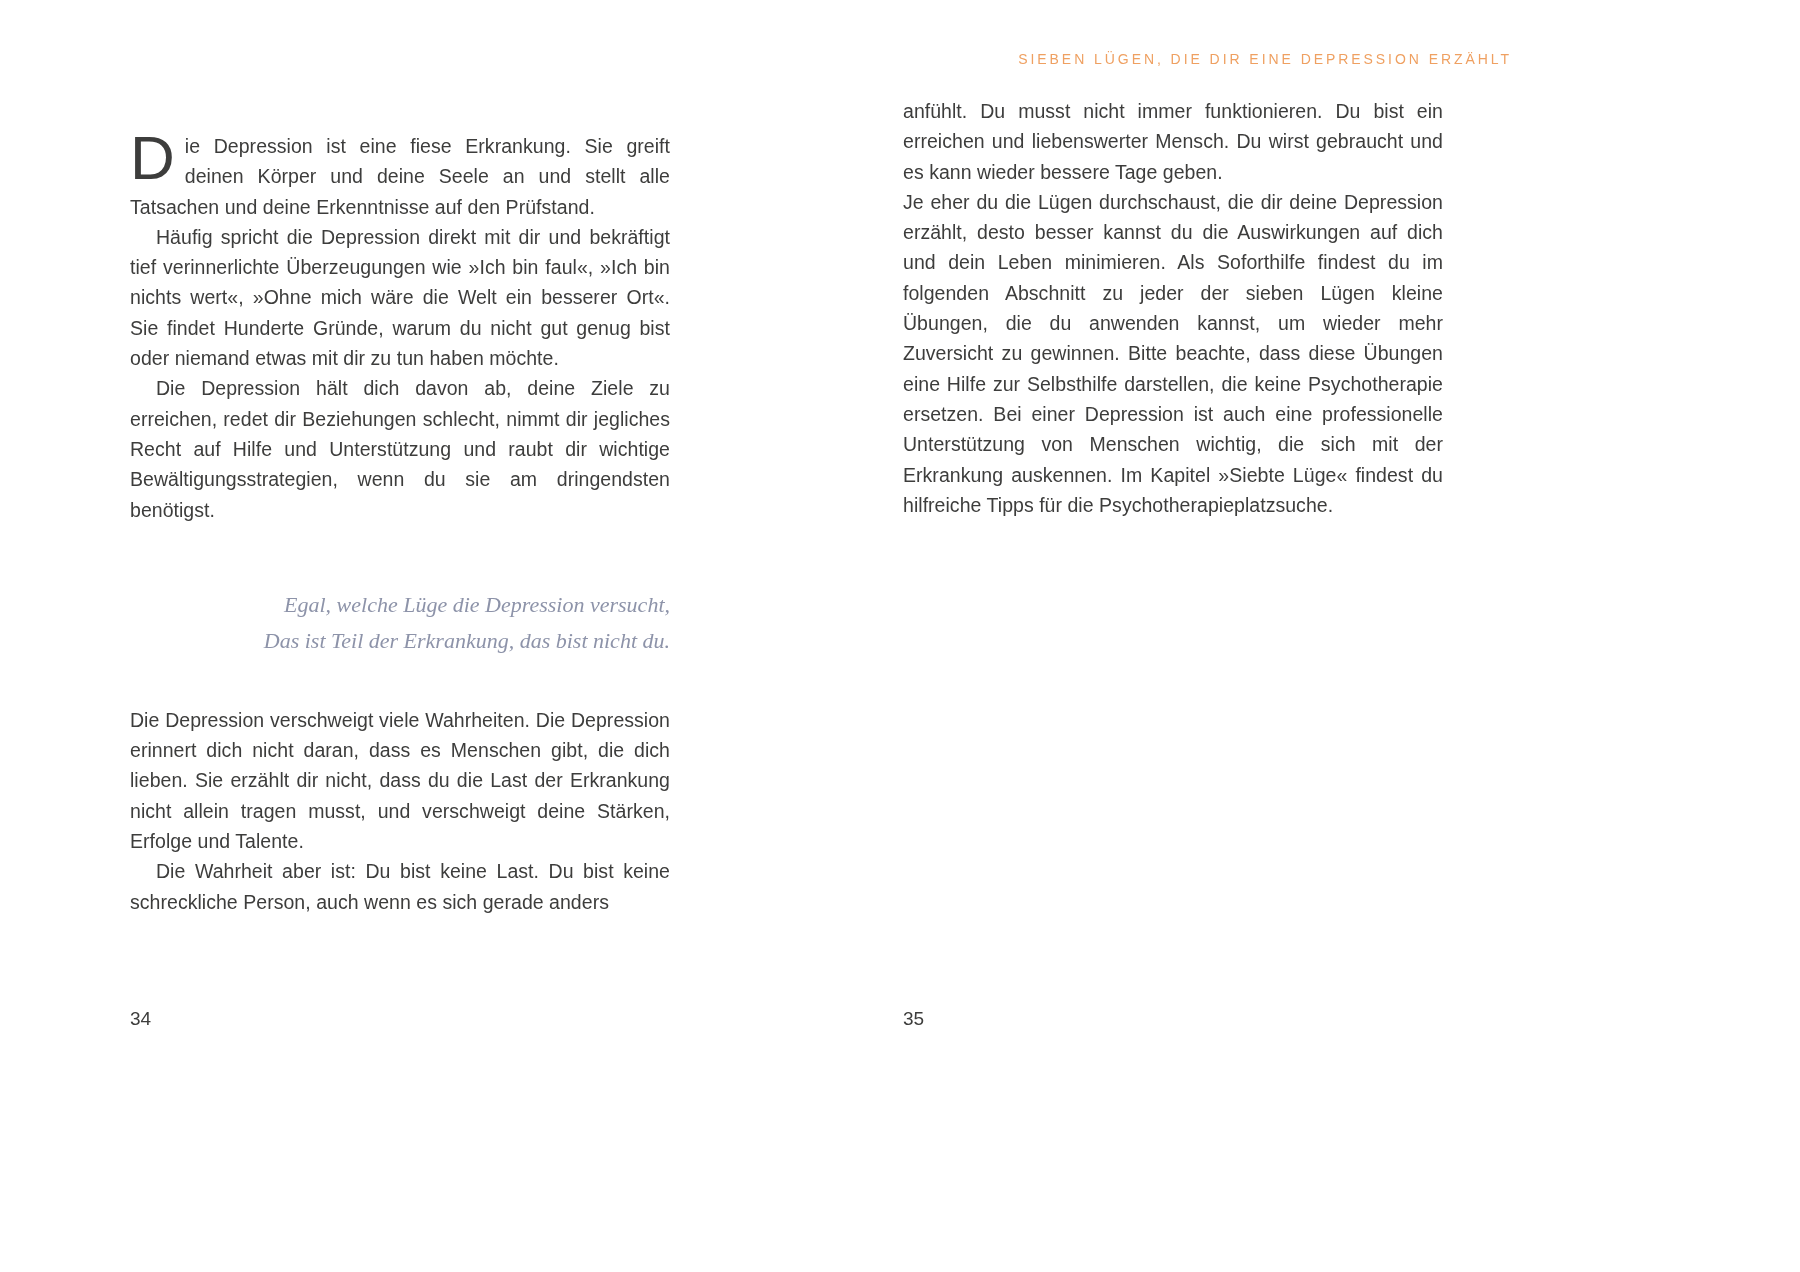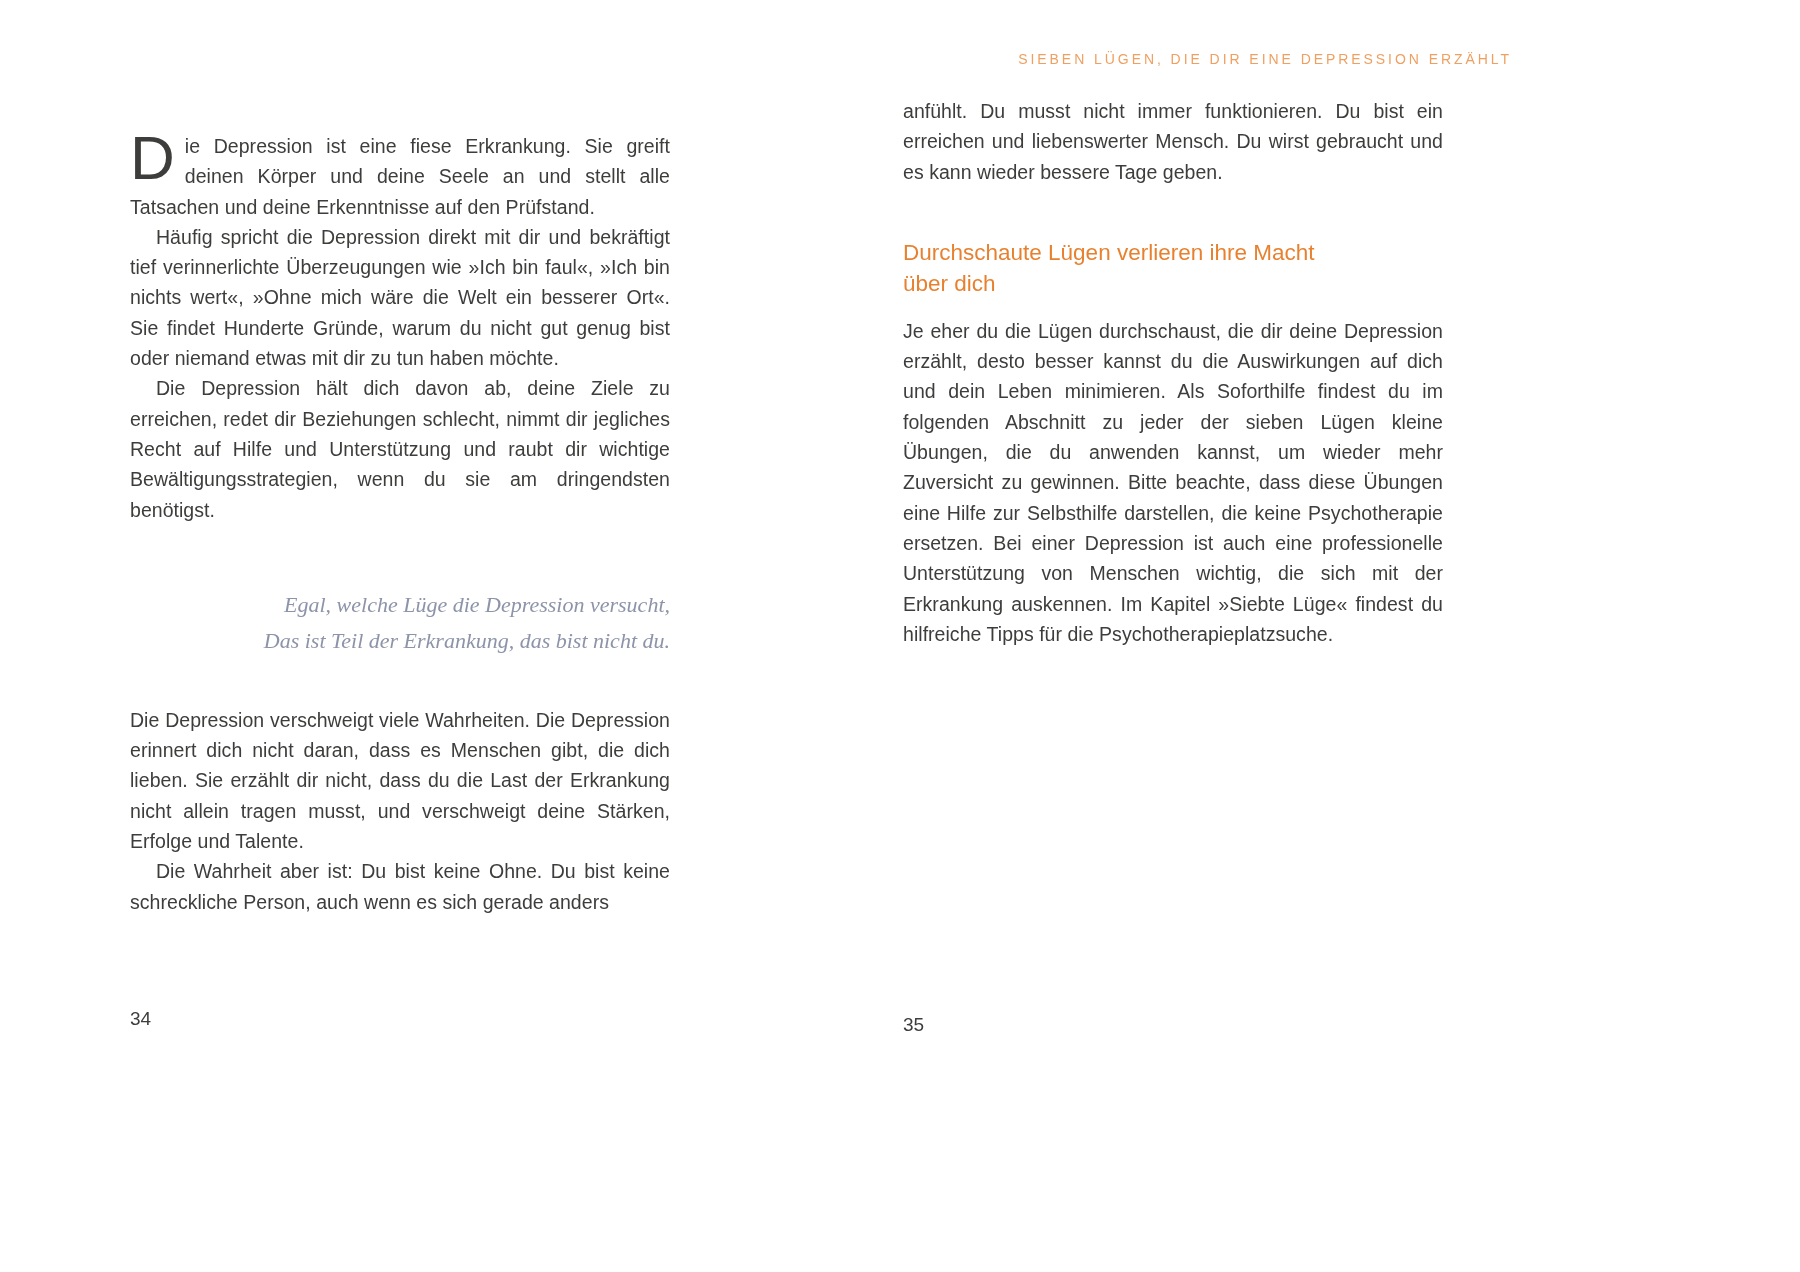--- a/index.html
+++ b/index.html
@@ -74,21 +74,21 @@
 
     .page-number {
       position: absolute;
       top: 1008px;
       width: 540px;
       text-align: left;
       font-size: 19px;
       color: var(--body-text, #3d3d3c);
     }
     .page-number-left { left: 130px; }
-    .page-number-right { left: 903px; margin-top: 6px; }
+    .page-number-right { left: 903px; }
   </style>
 </head>
 <body>
 
 <div class="spread">
 
   <div class="running-header">SIEBEN LÜGEN, DIE DIR EINE DEPRESSION ERZÄHLT</div>
 
   <section class="page page-left">
     <p class="body-para opening"><span class="dropcap">D</span><span>ie Depression ist eine fiese Erkrankung. Sie greift deinen Körper und deine Seele an und stellt alle Tatsachen und deine Erkenntnisse auf den Prüfstand.</span></p>
@@ -97,30 +97,26 @@
 
     <p class="body-para indent">Die Depression hält dich davon ab, deine Ziele zu erreichen, redet dir Beziehungen schlecht, nimmt dir jegliches Recht auf Hilfe und Unterstützung und raubt dir wichtige Bewältigungsstrategien, wenn du sie am dringendsten benötigst.</p>
 
     <div class="pull-quote">
       <span class="quote-line">Egal, welche Lüge die Depression versucht,</span>
       <span class="quote-line">Das ist Teil der Erkrankung, das bist nicht du.</span>
     </div>
 
     <p class="body-para">Die Depression verschweigt viele Wahrheiten. Die Depression erinnert dich nicht daran, dass es Menschen gibt, die dich lieben. Sie erzählt dir nicht, dass du die Last der Erkrankung nicht allein tragen musst, und verschweigt deine Stärken, Erfolge und Talente.</p>
 
-    <p class="body-para indent">Die Wahrheit aber ist: Du bist keine Ohne. Du bist keine schreckliche Person, auch wenn es sich gerade anders</p>
+    <p class="body-para indent">Die Wahrheit aber ist: Du bist keine Last. Du bist keine schreckliche Person, auch wenn es sich gerade anders</p>
   </section>
 
   <section class="page page-right">
     <p class="body-para">anfühlt. Du musst nicht immer funktionieren. Du bist ein erreichen und liebenswerter Mensch. Du wirst gebraucht und es kann wieder bessere Tage geben.</p>
 
-    <h2 class="section-heading">
-      <span class="heading-line">Durchschaute Lügen verlieren ihre Macht</span>
-      <span class="heading-line">über dich</span>
-    </h2>
 
     <p class="body-para">Je eher du die Lügen durchschaust, die dir deine Depression erzählt, desto besser kannst du die Auswirkungen auf dich und dein Leben minimieren. Als Soforthilfe findest du im folgenden Abschnitt zu jeder der sieben Lügen kleine Übungen, die du anwenden kannst, um wieder mehr Zuversicht zu gewinnen. Bitte beachte, dass diese Übungen eine Hilfe zur Selbsthilfe darstellen, die keine Psychotherapie ersetzen. Bei einer Depression ist auch eine professionelle Unterstützung von Menschen wichtig, die sich mit der Erkrankung auskennen. Im Kapitel »Siebte Lüge« findest du hilfreiche Tipps für die Psychotherapieplatzsuche.</p>
   </section>
 
   <div class="page-number page-number-left">34</div>
 
   <div class="page-number page-number-right">35</div>
 
 </div>
 

